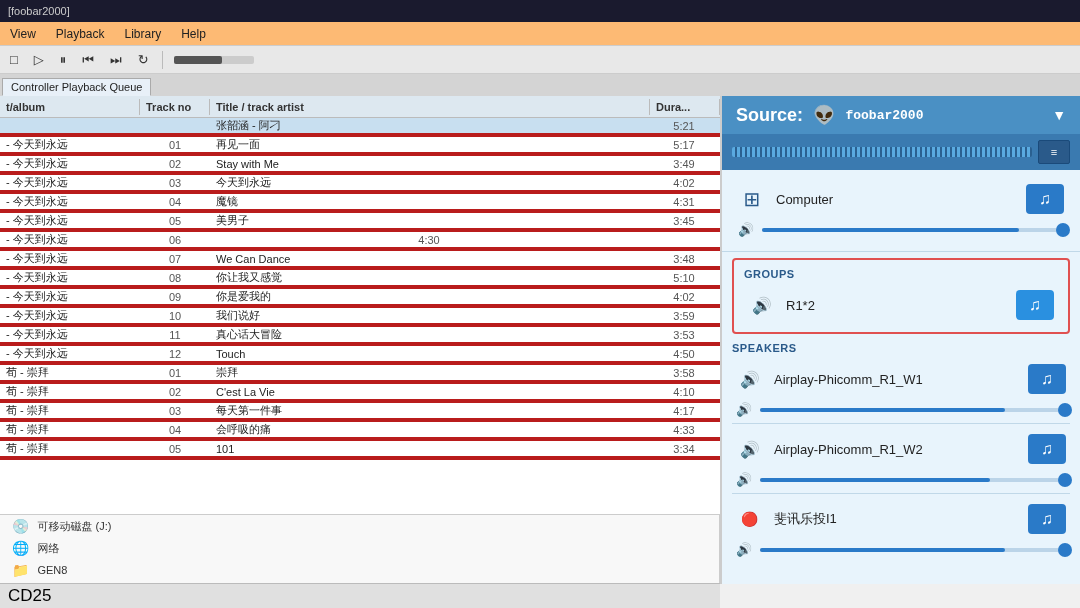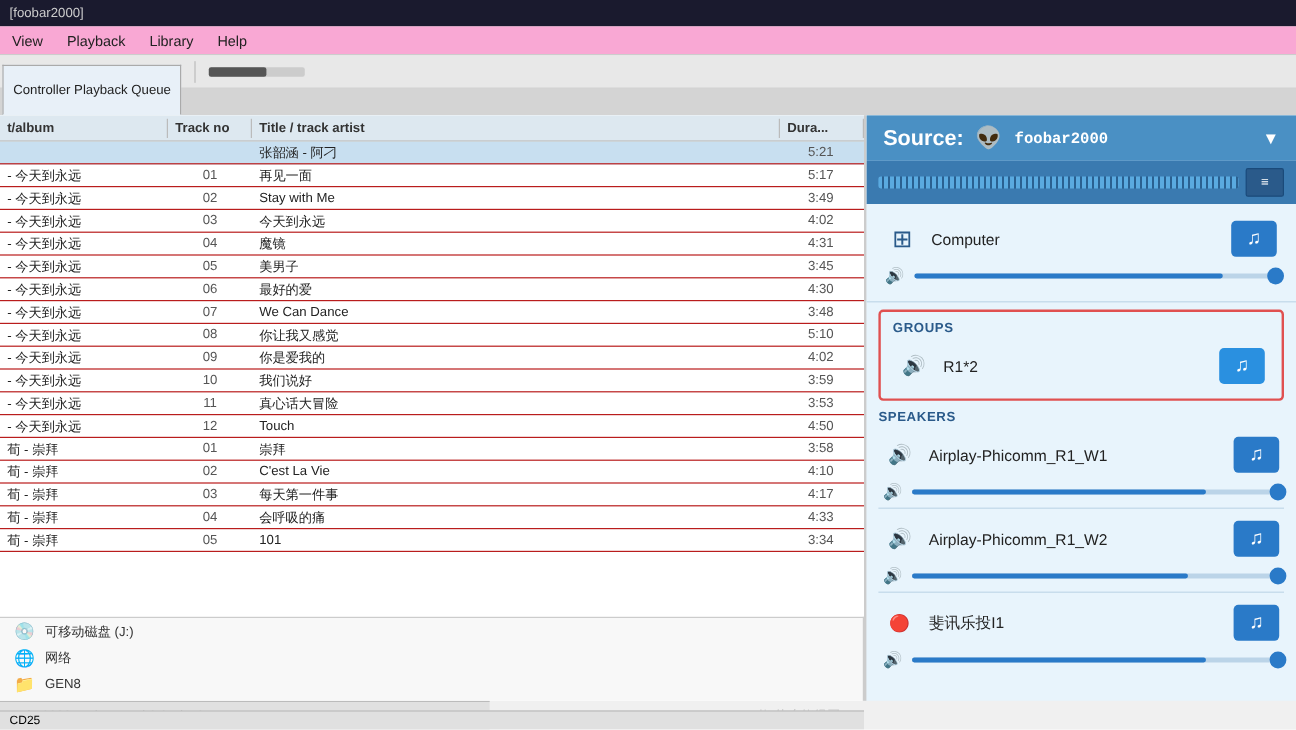--- a/index.html
+++ b/index.html
@@ -19,21 +19,21 @@
       color: #ccc;
       height: 22px;
       display: flex;
       align-items: center;
       padding: 0 8px;
       font-size: 11px;
     }
 
     
     #menu-bar {
-      background: #f9a8d4;
+      background: #fdba74;
       height: 24px;
       display: flex;
       align-items: center;
       border-bottom: 1px solid #ccc;
       gap: 0;
     }
     .menu-item {
       padding: 2px 10px;
       cursor: pointer;
       font-size: 12px;
@@ -85,21 +85,21 @@
     #tab-bar {
       background: #d4d4d4;
       height: 22px;
       display: flex;
       align-items: flex-end;
     }
     .tab {
       background: #c8d8e8;
       border: 1px solid #aaa;
       border-bottom: none;
-      padding: 14px 8px;
+      padding: 2px 8px;
       font-size: 11px;
       cursor: pointer;
       color: #222;
       margin-left: 2px;
     }
     .tab.active {
       background: #e8f0f8;
       border-bottom: 1px solid #e8f0f8;
     }
 
@@ -138,21 +138,21 @@
     #playlist-content {
       flex: 1;
       overflow-y: auto;
     }
 
     .playlist-row {
       display: grid;
       grid-template-columns: 140px 70px 1fr 70px;
       height: 19px;
       align-items: center;
-      border-bottom: 1px solid #b91c1c;
+      border-bottom: 4px solid #b91c1c;
     }
     .playlist-row.playing { background: #c8dff0; }
     .row-cell {
       padding: 1px 6px;
       font-size: 11px;
       color: #222;
       white-space: nowrap;
       overflow: hidden;
       text-overflow: ellipsis;
     }
@@ -448,21 +448,20 @@
         </div>
         <div class="playlist-row">
           <div class="row-cell">- 今天到永远</div>
           <div class="row-cell track-no">05</div>
           <div class="row-cell">美男子</div>
           <div class="row-cell duration">3:45</div>
         </div>
         <div class="playlist-row">
           <div class="row-cell">- 今天到永远</div>
           <div class="row-cell track-no">06</div>
-          <div class="row-cell">最好的爱</div>
           <div class="row-cell duration">4:30</div>
         </div>
         <div class="playlist-row">
           <div class="row-cell">- 今天到永远</div>
           <div class="row-cell track-no">07</div>
           <div class="row-cell">We Can Dance</div>
           <div class="row-cell duration">3:48</div>
         </div>
         <div class="playlist-row">
           <div class="row-cell">- 今天到永远</div>
@@ -634,15 +633,15 @@
       <span class="file-name">网络</span>
     </div>
     <div class="file-item">
       <span class="file-icon">📁</span>
       <span class="file-name">GEN8</span>
     </div>
   </div>
 
 <div id="watermark">值 什么值得买</div>
 
-<div style="position:absolute; bottom:0; left:0; background:#e0e0e0; padding:2px 8px; font-size:10px; border-top:1px solid #bbb; width:calc(1080px - 360px);">
+<div style="position:absolute; bottom:0; left:0; background:#e0e0e0; padding:2px 8px; font-size:17px; border-top:1px solid #bbb; width:calc(1080px - 360px);">
   <span>CD25</span>
 </div>
 
 </body></html>

